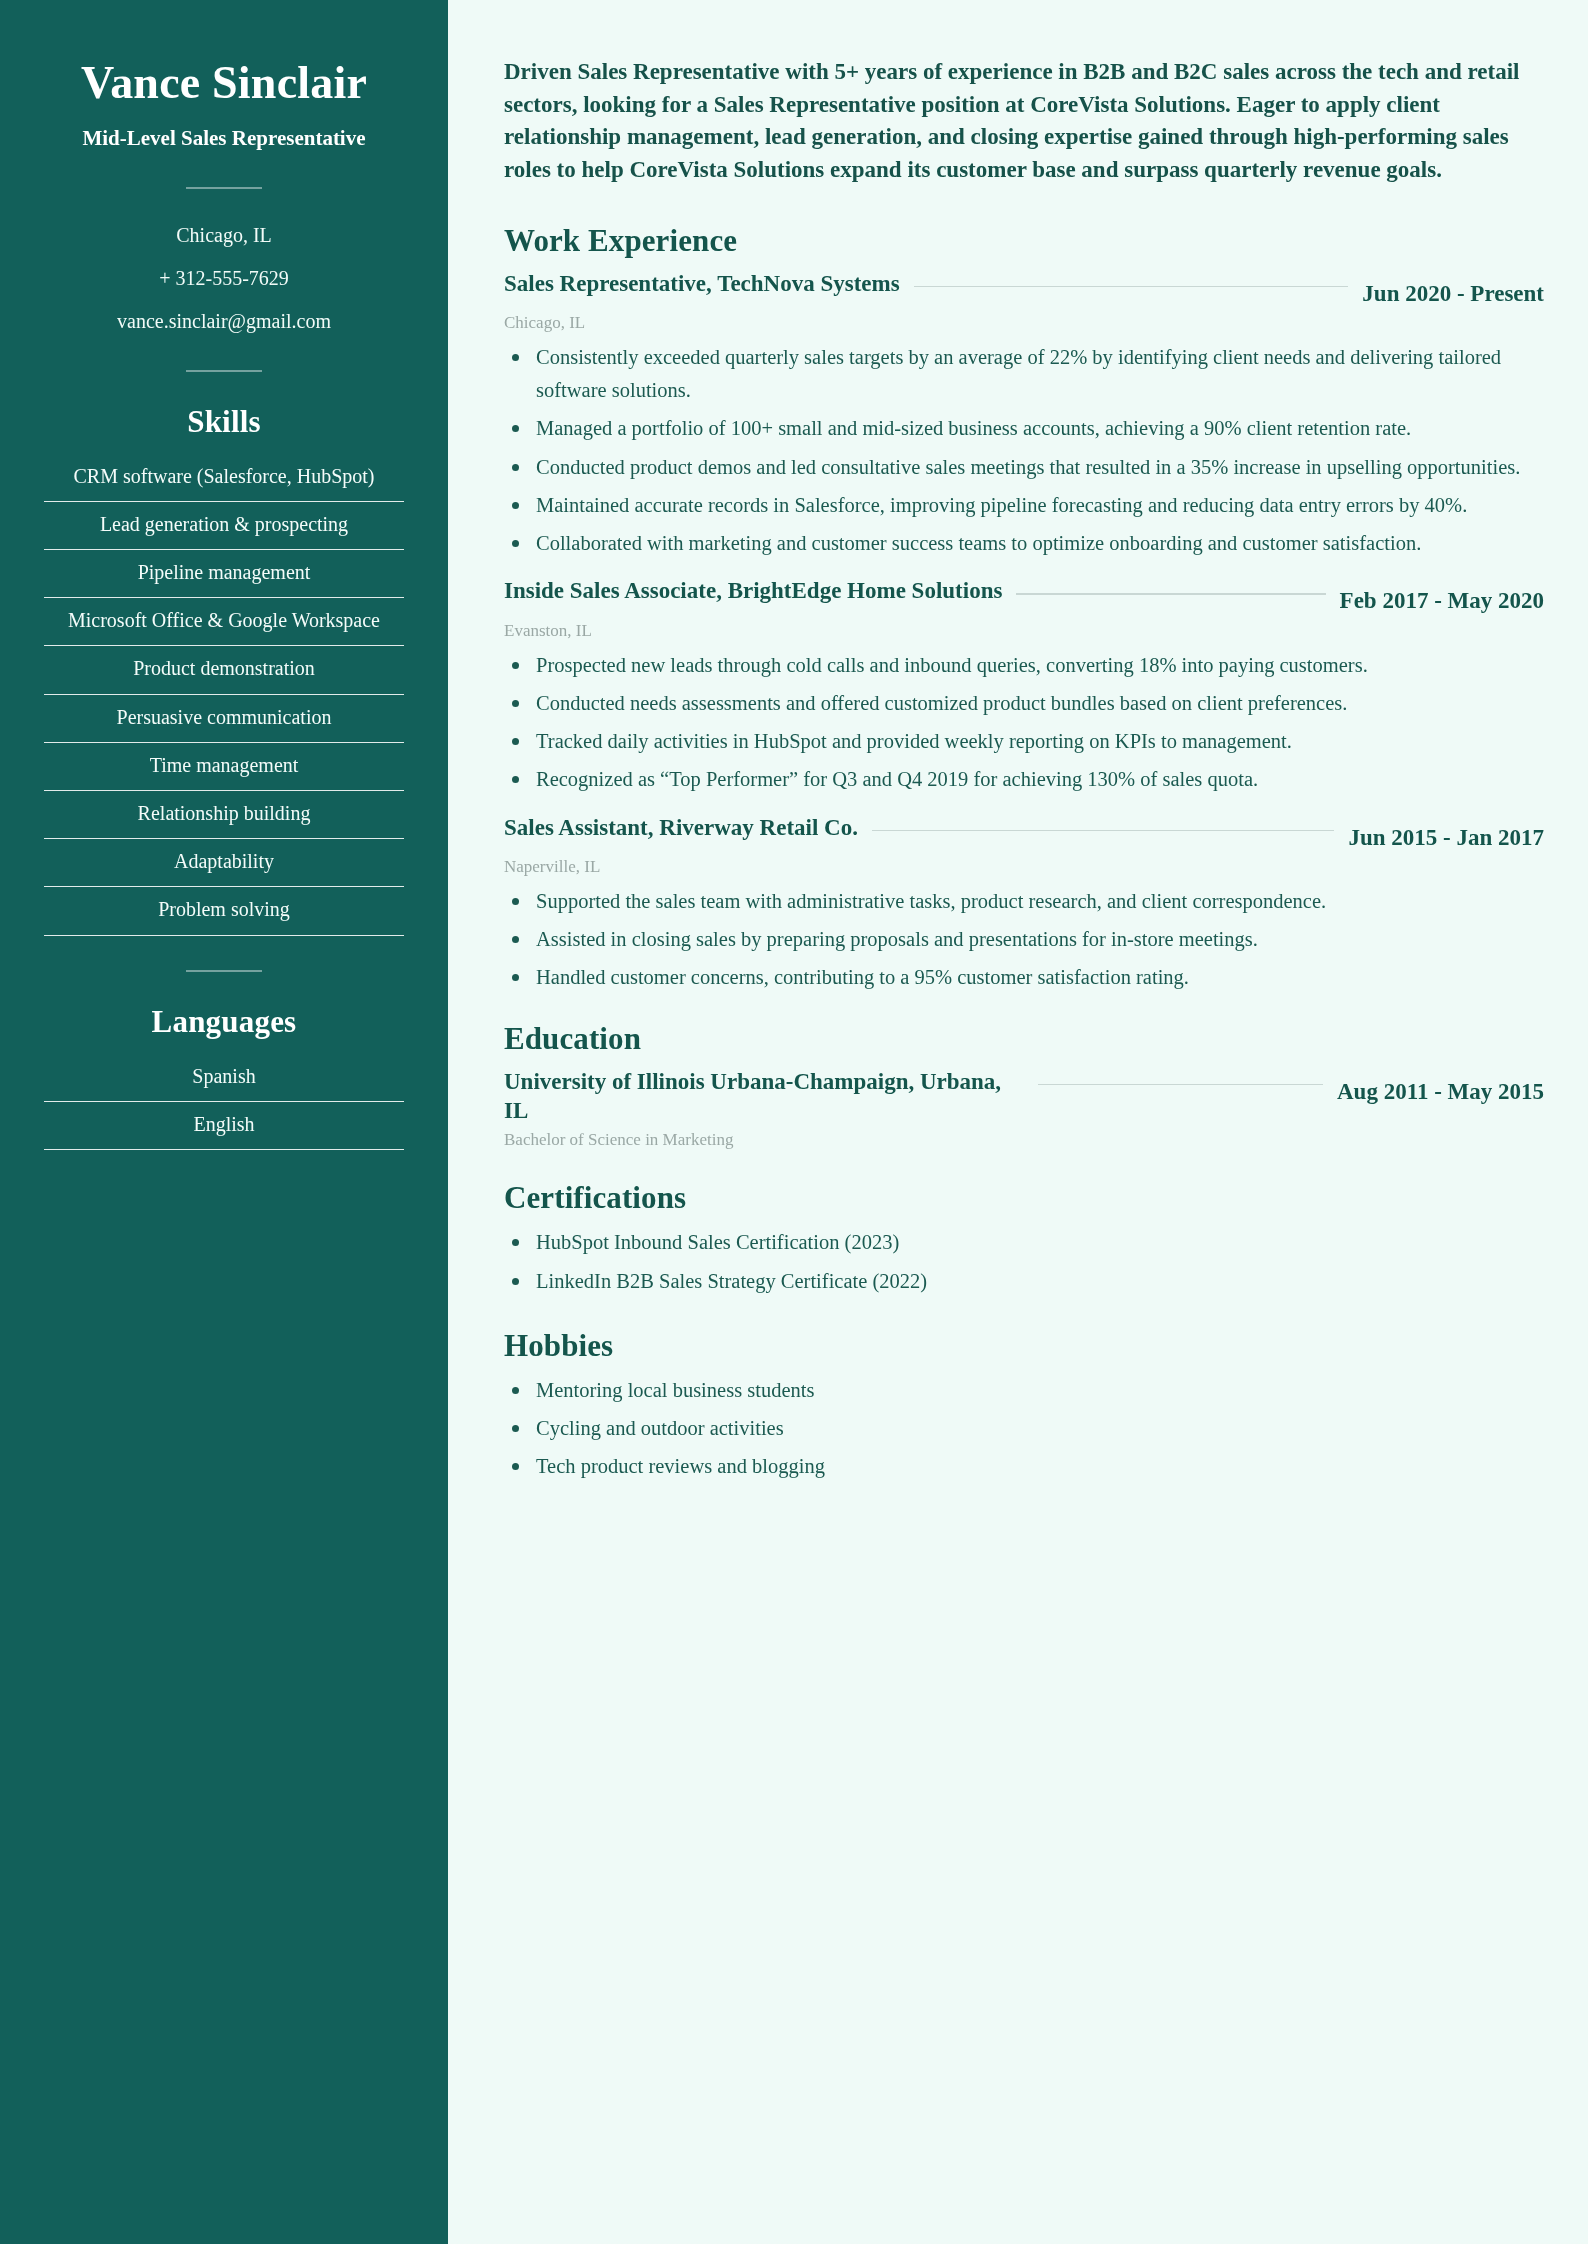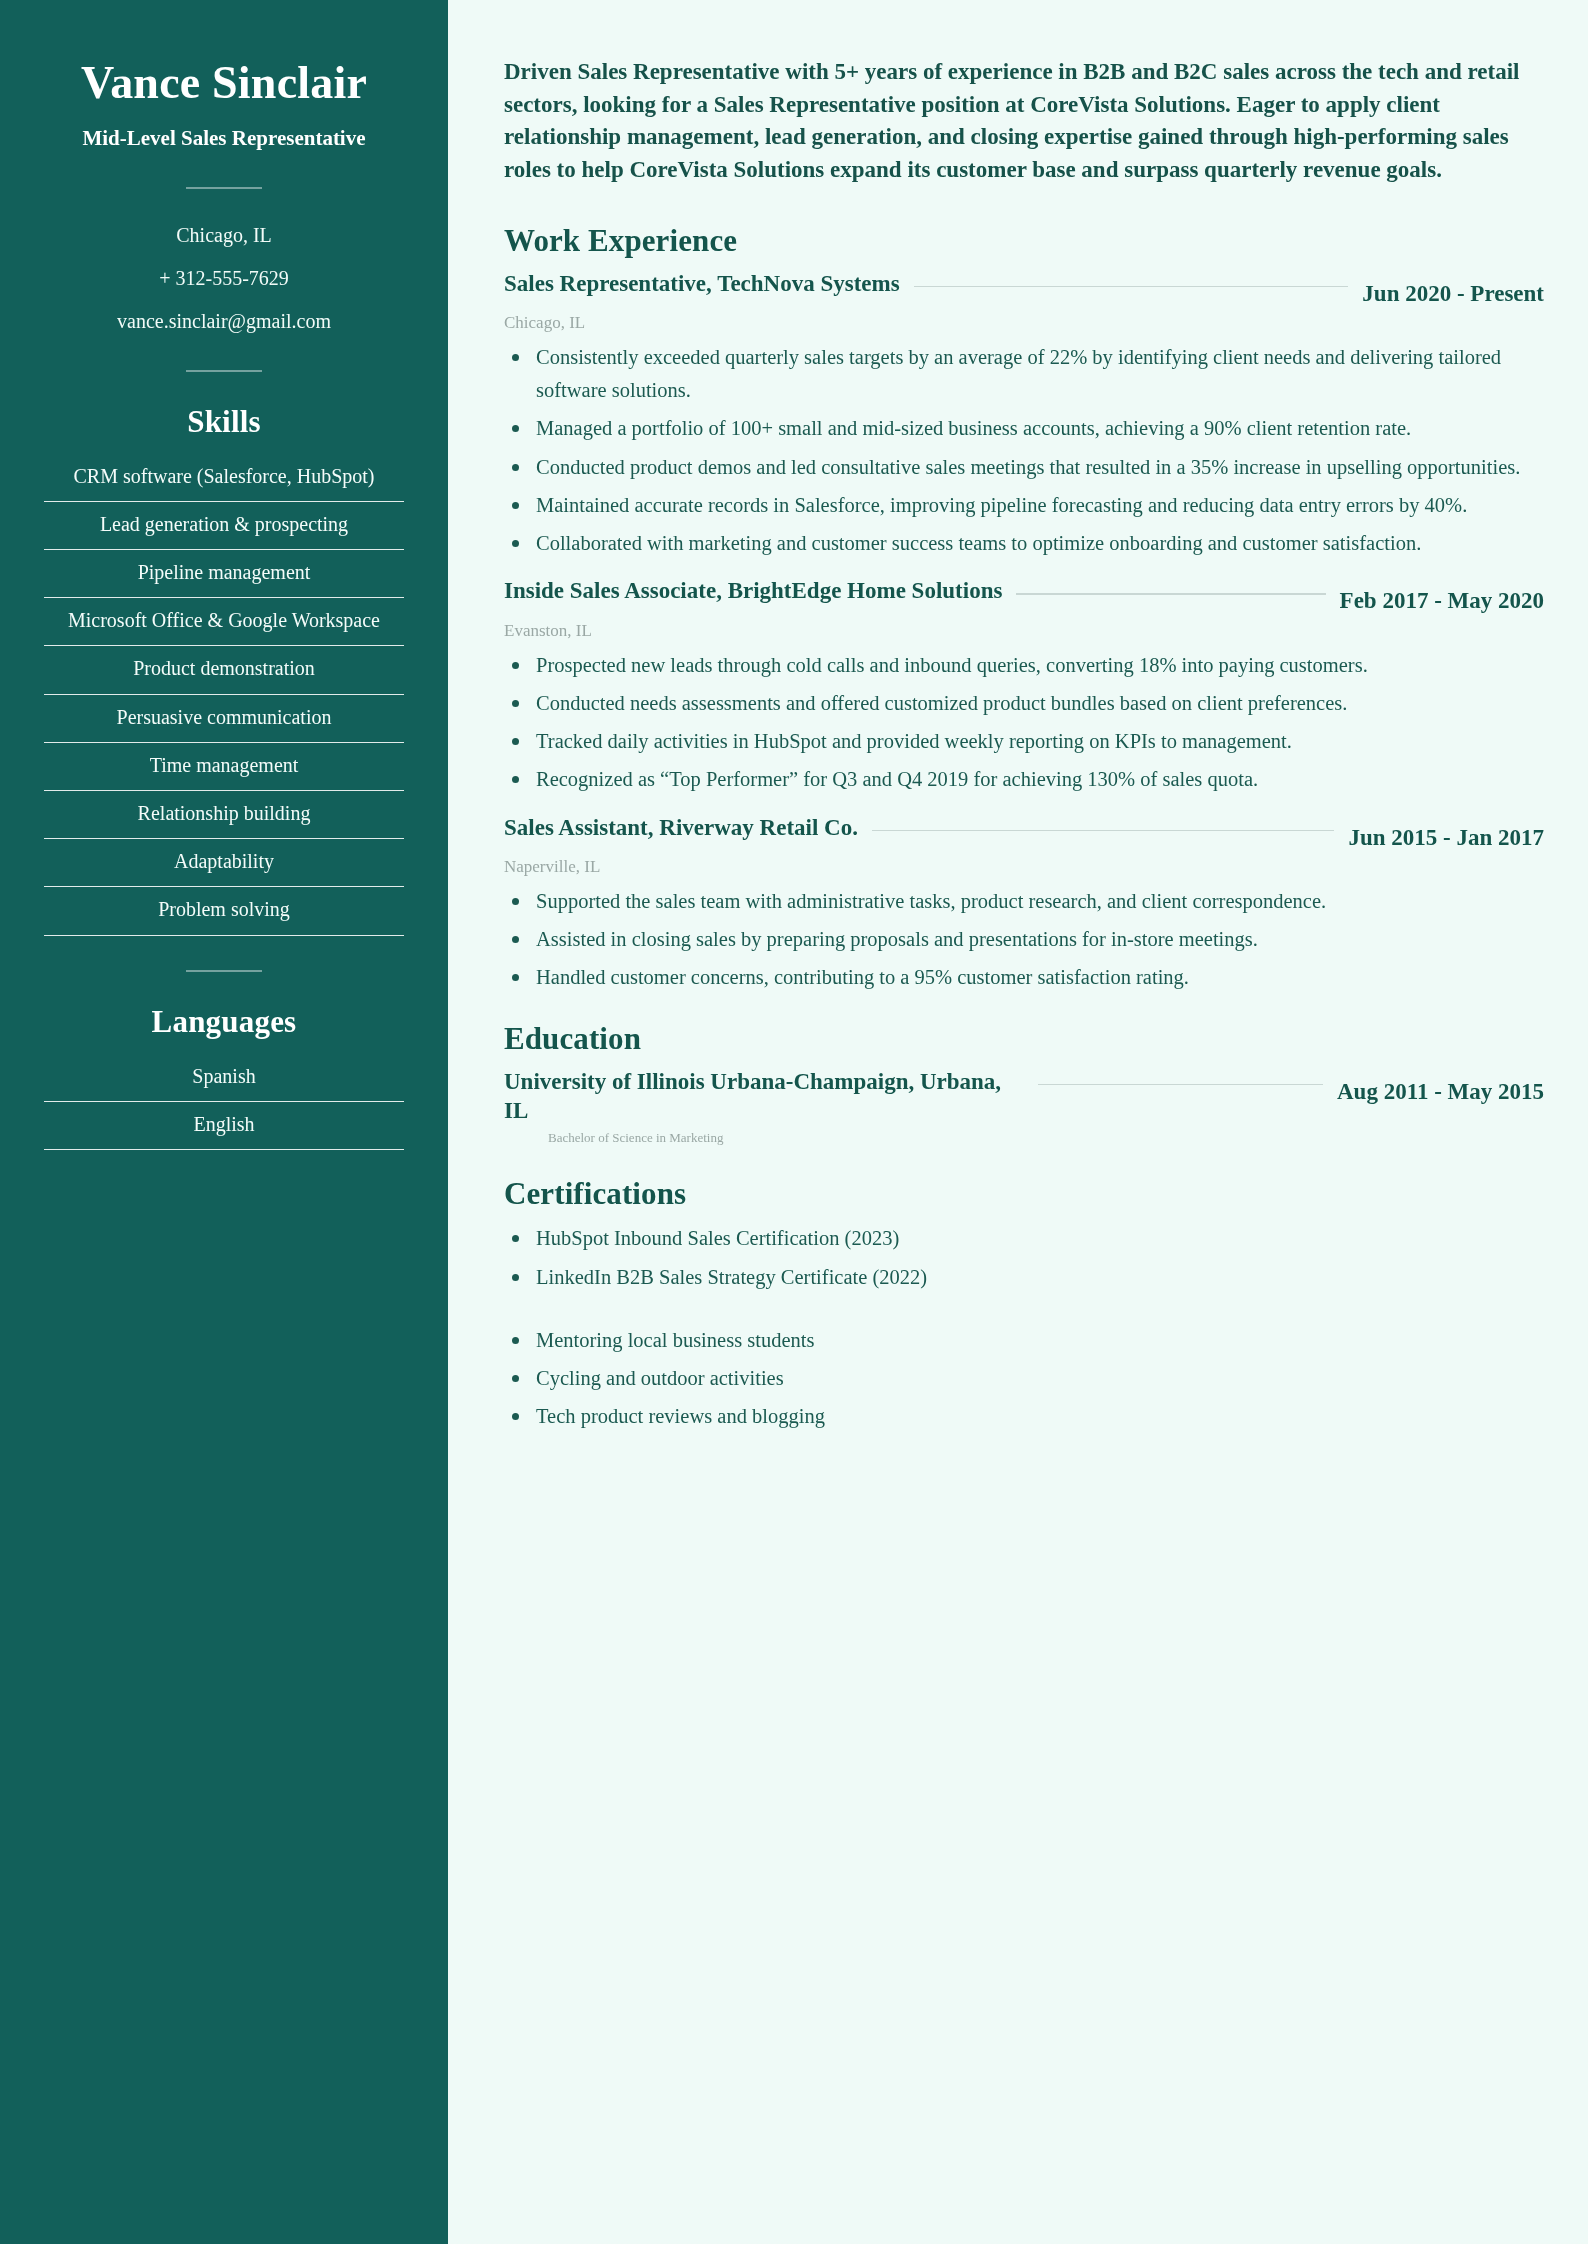--- a/index.html
+++ b/index.html
@@ -164,24 +164,23 @@
     position: absolute;
     left: 8px;
     top: 13px;
     width: 7px;
     height: 7px;
     border-radius: 50%;
     background: #1b5a51;
   }
 
   .edu-degree {
-    font-size: 13px;
+    font-size: 17px;
     color: #9aa8a5;
     margin-top: 5px;
-    margin-left: 44px;
   }
 
   .gap-top { margin-top: 26px; }
   .gap-top-lg { margin-top: 30px; }
 </style>
 </head>
 <body>
 
 <div class="page">
 
@@ -292,20 +291,21 @@
 
     <section class="section gap-top-lg">
       <h2 class="section-heading">Certifications</h2>
       <ul class="bullets">
           <li class="bullet">HubSpot Inbound Sales Certification (2023)</li>
           <li class="bullet">LinkedIn B2B Sales Strategy Certificate (2022)</li>
         </ul>
     </section>
 
     <section class="section gap-top-lg">
+      <h2 class="section-heading">Hobbies</h2>
       <ul class="bullets">
           <li class="bullet">Mentoring local business students</li>
           <li class="bullet">Cycling and outdoor activities</li>
           <li class="bullet">Tech product reviews and blogging</li>
         </ul>
     </section>
 
   </main>
 </div>
 

